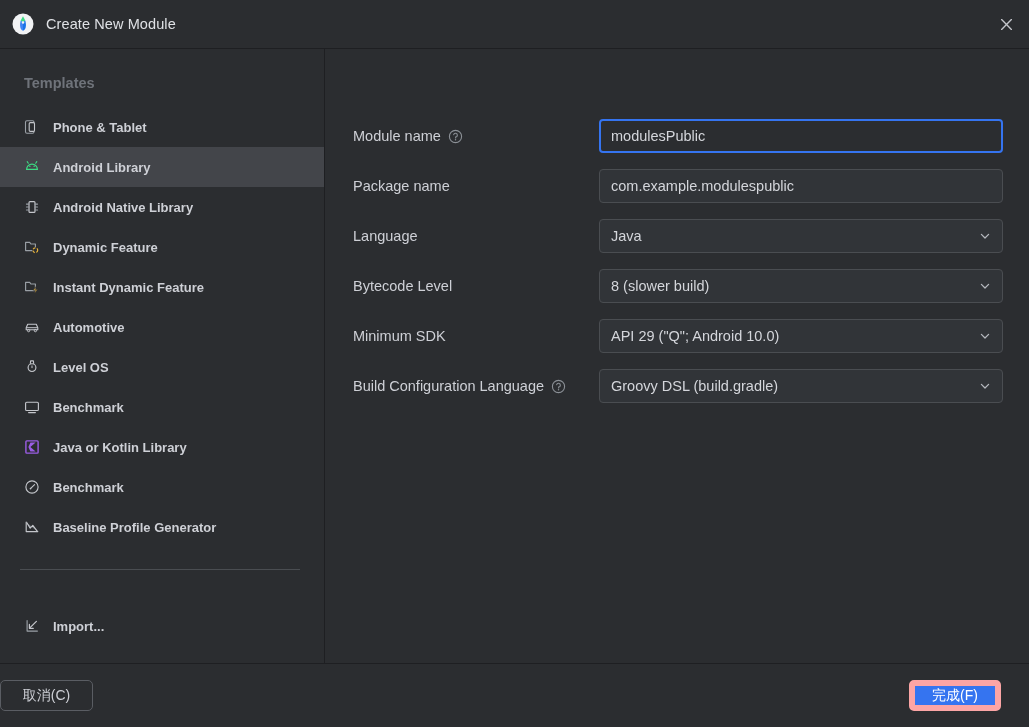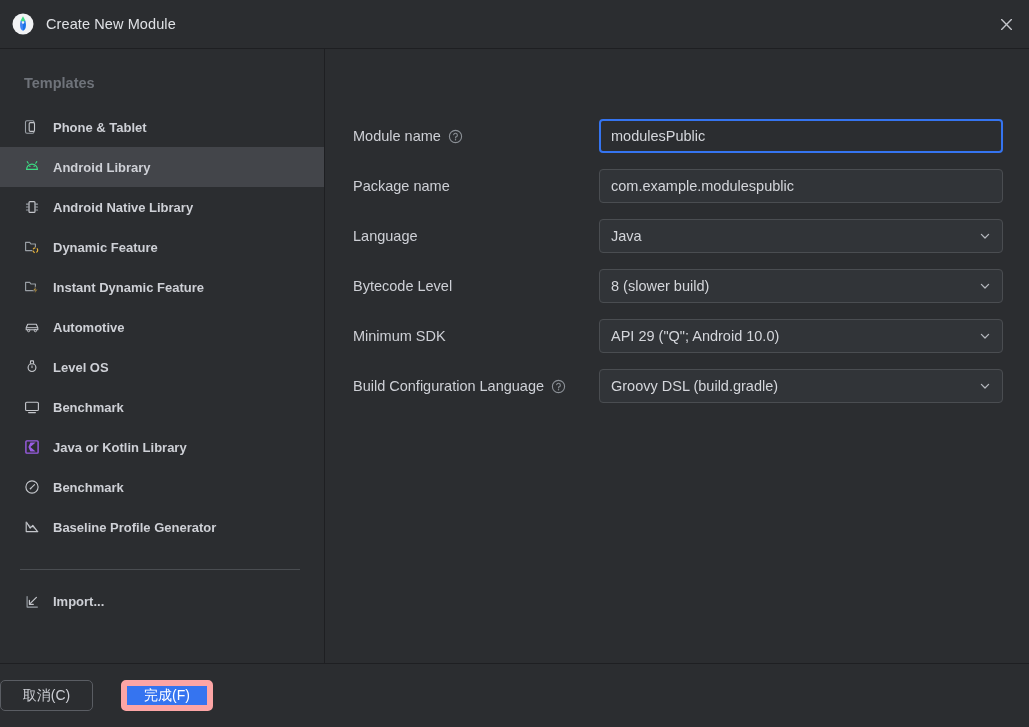--- a/index.html
+++ b/index.html
@@ -101,21 +101,21 @@
     white-space: nowrap;
   }
   .sidebar-divider {
     height: 1px;
     background: #4a4d51;
     margin: 22px 24px 0 20px;
   }
   .import-row {
     height: 40px;
     display: flex;
-    align-items: flex-start;
+    align-items: flex-end;
     padding-left: 24px;
     margin-top: 24px;
     cursor: default;
   }
 
   
   .form {
     flex: 1 1 auto;
     background: #2b2d30;
     padding: 70px 26px 0 28px;
@@ -180,22 +180,22 @@
   }
   .select .chev svg { display:block; }
 
   
   .footer {
     height: 63px;
     flex: 0 0 63px;
     background: #2b2d30;
     display: flex;
     align-items: center;
-    justify-content: flex-start;
-    padding-right: 22px;
+    justify-content: space-between;
+    padding-right: 28px;
     gap: 28px;
   }
   .btn {
     height: 31px;
     min-width: 93px;
     border-radius: 5px;
     font-size: 14px;
     font-family: inherit;
     display: flex;
     align-items: center;

